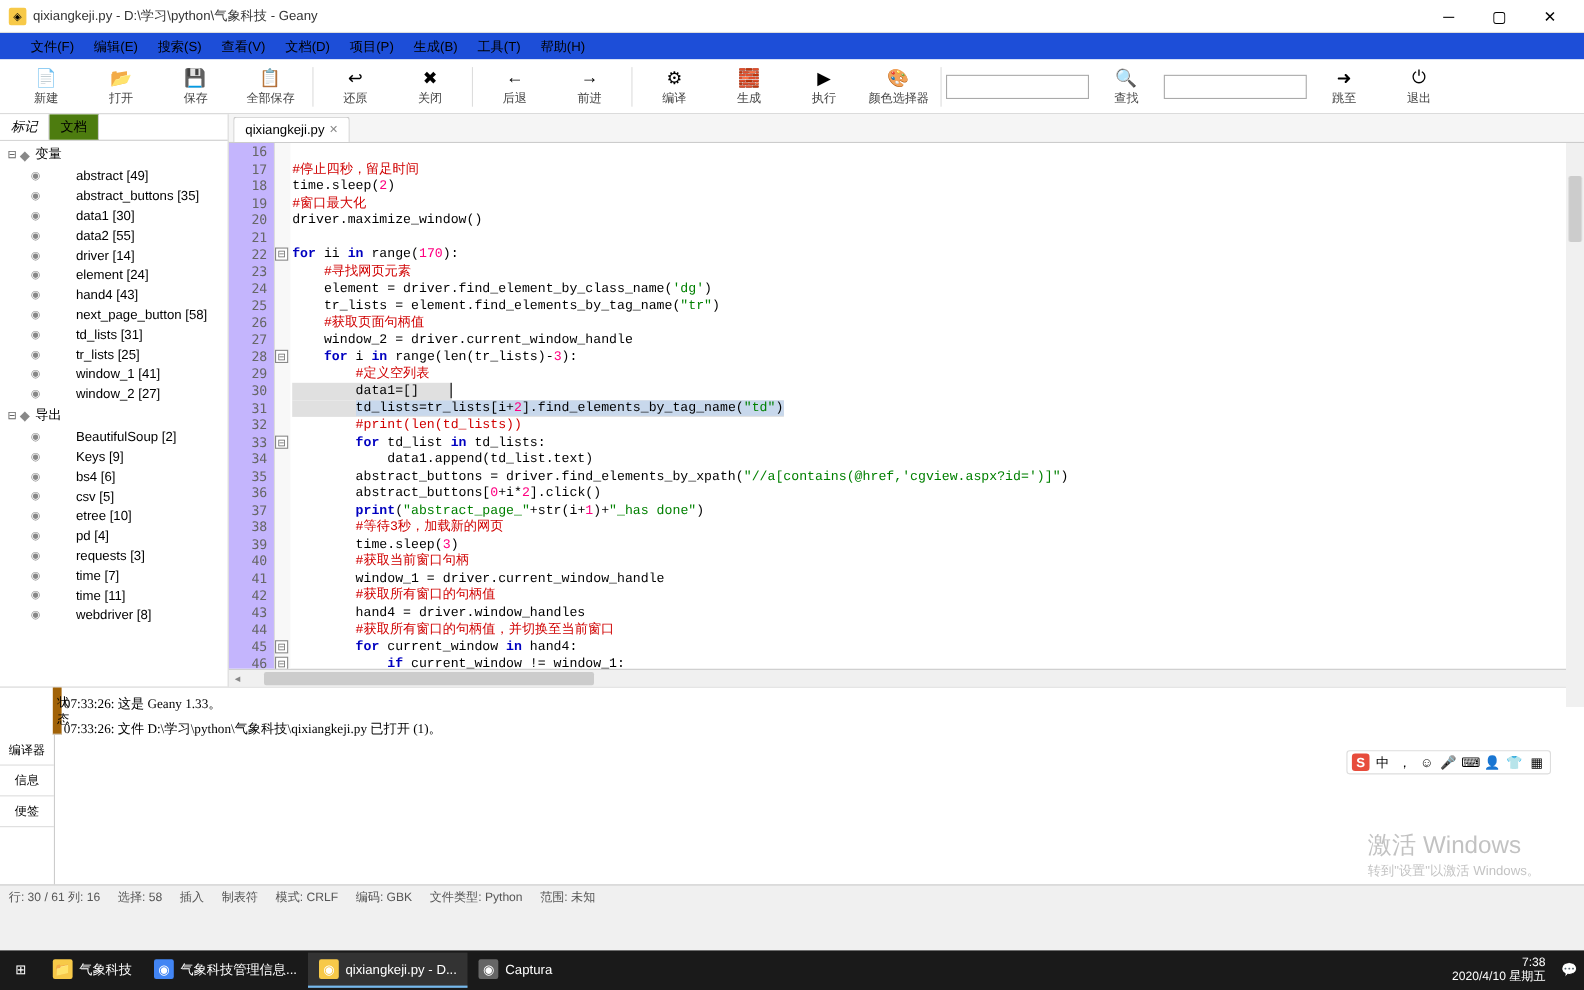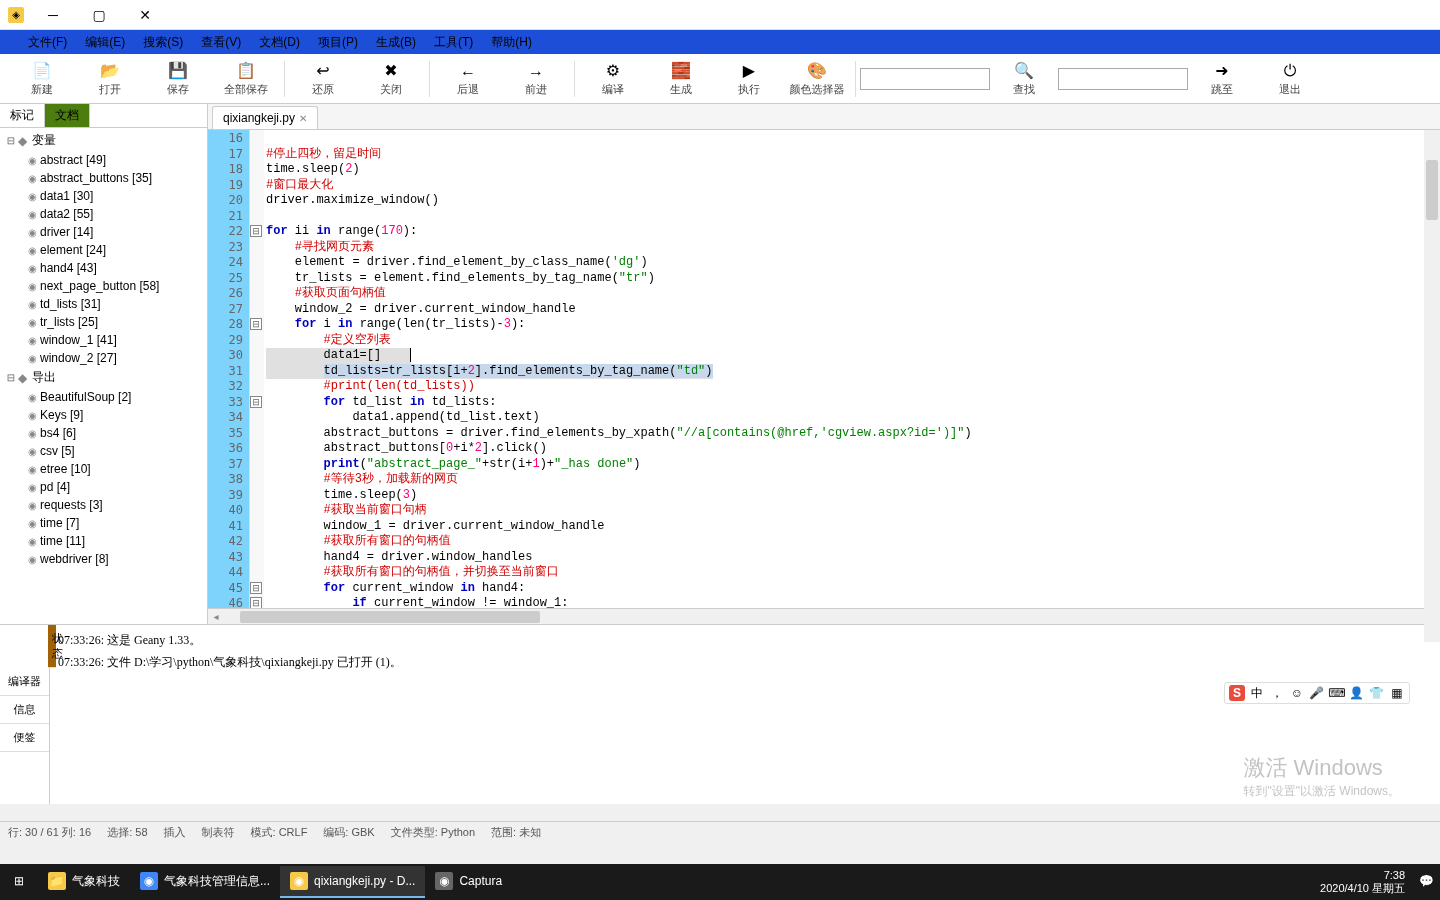--- a/index.html
+++ b/index.html
@@ -24,37 +24,37 @@
 .tool-sep { width: 1px; height: 36px; background: #ddd; margin: 0 4px; }
 .tool-input { width: 130px; height: 22px; border: 1px solid #aaa; background: #fff; padding: 0 4px; font-size: 12px; }
 
 
 .main { display: flex; height: 520px; }
 
 
 .sidebar { width: 208px; background: #fff; border-right: 1px solid #ccc; display: flex; flex-direction: column; }
 .side-tabs { height: 24px; display: flex; border-bottom: 1px solid #ccc; }
 .side-tab { padding: 3px 10px; font-size: 12px; border-right: 1px solid #ccc; background: #4d7c0f; cursor: default; }
-.side-tab.active { background: #fff; }
+.side-tab.active { background: #fff; font-style: italic; }
 .tree { flex: 1; overflow-y: auto; padding: 2px 0; }
 .tree-group { display: flex; align-items: center; padding: 2px 4px; font-size: 12px; cursor: default; }
 .tree-toggle { width: 14px; display: inline-block; text-align: center; font-size: 10px; color: #666; }
 .tree-group-icon { width: 14px; color: #888; }
 .tree-item { display: flex; align-items: center; padding: 2px 0 2px 28px; font-size: 12px; cursor: default; }
 .tree-bullet { width: 12px; color: #888; font-size: 10px; }
-.tree-item-text { flex: 1; }
+.tree-item-text { flex: 1; margin-left: 29px; }
 
 
 .editor-area { flex: 1; display: flex; flex-direction: column; background: #fff; }
 .file-tabs { height: 26px; display: flex; align-items: end; border-bottom: 1px solid #ccc; padding-left: 4px; background: #f5f5f5; }
 .file-tab { padding: 4px 10px; background: #fff; border: 1px solid #ccc; border-bottom: none; border-radius: 3px 3px 0 0; display: flex; align-items: center; gap: 4px; font-size: 12px; }
 .file-tab-close { font-size: 10px; color: #888; cursor: default; }
 
 .code-wrap { flex: 1; display: flex; overflow: hidden; position: relative; }
-.gutter { width: 42px; background: #7dd3fc; border-right: 1px solid #ddd; text-align: right; padding-right: 6px; font-family: Consolas, monospace; font-size: 12px; line-height: 15.5px; color: #666; padding-top: 1px; }
+.gutter { width: 42px; background: #c4b5fd; border-right: 1px solid #ddd; text-align: right; padding-right: 6px; font-family: Consolas, monospace; font-size: 12px; line-height: 15.5px; color: #666; padding-top: 1px; }
 .fold-col { width: 14px; background: #f8f8f8; position: relative; }
 .fold-mark { position: absolute; left: 0; width: 12px; height: 12px; border: 1px solid #888; background: #fff; font-size: 9px; display: flex; align-items: center; justify-content: center; cursor: default; color: #666; }
 .code { flex: 1; font-family: Consolas, "Courier New", monospace; font-size: 12px; line-height: 15.5px; white-space: pre; padding-top: 1px; overflow-x: auto; position: relative; }
 .code-line { height: 15.5px; padding-left: 2px; }
 .hl-line { background: #e0e0e0; display: inline-block; }
 .sel { background: #c8d8ec; }
 .kw { color: #0000c0; font-weight: bold; }
 .str { color: #008000; }
 .num { color: #ff0080; }
 .cm { color: #d00000; }
@@ -66,21 +66,21 @@
 
 
 .bottom-panel { height: 180px; display: flex; border-top: 1px solid #ccc; background: #fff; }
 .bottom-tabs { width: 50px; display: flex; flex-direction: column; border-right: 1px solid #ccc; }
 .bottom-tab { padding: 6px 4px; font-size: 11px; text-align: center; border-bottom: 1px solid #ddd; cursor: default; }
 .bottom-tab.active { background: #a16207; margin-left: 48px; }
 .msg-area { flex: 1; padding: 4px 8px; font-family: Liberation Serif, serif; font-size: 12px; line-height: 22px; position: relative; }
 .msg-line { display: block; }
 
 
-.statusbar { height: 22px; background: #f0f0f0; border-top: 1px solid #ccc; display: flex; align-items: center; padding: 0 8px; font-size: 11px; color: #555; gap: 16px; margin-top: 17px; }
+.statusbar { height: 22px; background: #f0f0f0; border-top: 1px solid #ccc; display: flex; align-items: center; padding: 0 8px; font-size: 11px; color: #555; gap: 16px; }
 
 
 .watermark { position: absolute; right: 40px; bottom: 100px; color: rgba(120,120,120,0.45); pointer-events: none; }
 .watermark-big { font-size: 22px; }
 .watermark-small { font-size: 12px; }
 
 
 .ime-bar { position: absolute; right: 30px; top: 682px; display: flex; gap: 4px; align-items: center; background: #fff; padding: 2px 4px; border: 1px solid #ddd; border-radius: 3px; }
 .ime-icon { width: 16px; height: 16px; font-size: 12px; display: flex; align-items: center; justify-content: center; }
 .ime-logo { background: #e74c3c; color: #fff; border-radius: 3px; font-weight: bold; }
@@ -92,20 +92,21 @@
 .task-icon { width: 18px; height: 18px; display: flex; align-items: center; justify-content: center; border-radius: 2px; font-size: 12px; }
 .task-time { margin-left: auto; padding: 0 8px; text-align: right; font-size: 11px; line-height: 13px; }
 .vscroll { position: absolute; right: 0; top: 130px; width: 16px; height: 512px; background: #f0f0f0; }
 .vscroll-thumb { width: 12px; height: 60px; background: #ccc; margin: 2px auto; border-radius: 2px; }
 </style>
 </head>
 <body>
 
 <div class="titlebar">
   <span class="titlebar-icon">◈</span>
+  <span class="title-text">qixiangkeji.py - D:\学习\python\气象科技 - Geany</span>
   <div class="win-controls">
     <div class="win-btn">─</div>
     <div class="win-btn">▢</div>
     <div class="win-btn">✕</div>
   </div>
 </div>
 
 <div class="menubar">
   <span class="menu-item">文件(F)</span>
   <span class="menu-item">编辑(E)</span>

